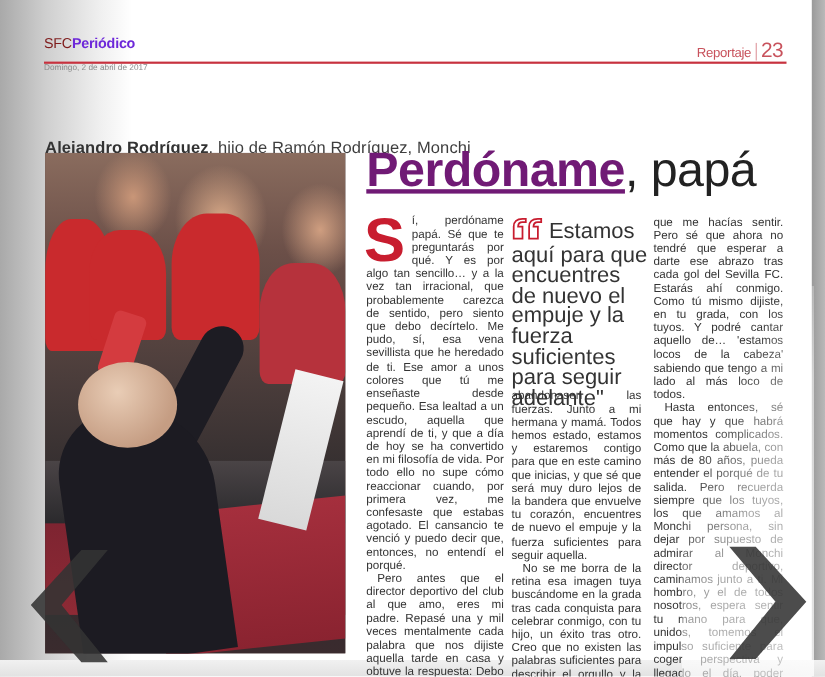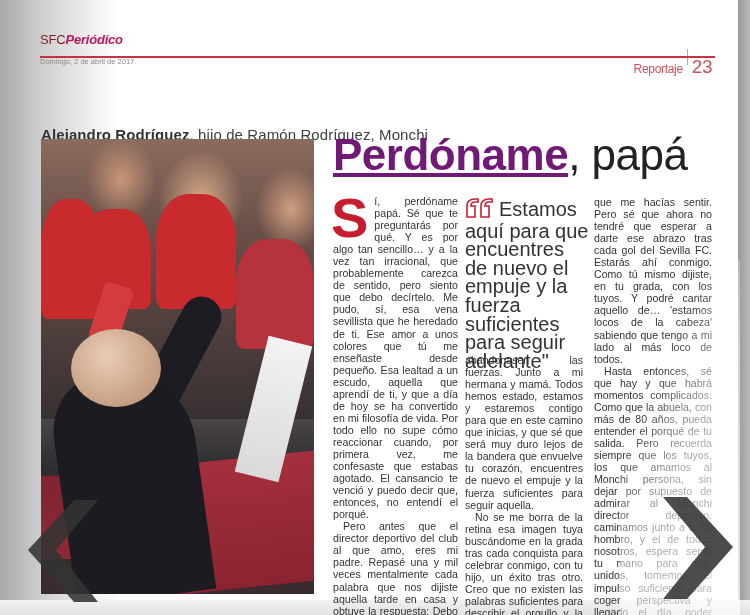--- a/index.html
+++ b/index.html
@@ -19,30 +19,30 @@
   }
   .bottom-band {
     position: absolute; left: 0; top: 600px; width: 750px; height: 15px;
     background: linear-gradient(to bottom, #f1f1f1, #e2e2e2);
   }
 
   
   .masthead { position: absolute; left: 40px; top: 33px; }
   .brand { font-size: 13px; line-height: 14px; letter-spacing: -0.2px; }
   .brand .sfc { color: #7f1d1d; font-weight: normal; }
-  .brand .per { color: #be185d; font-weight: bold; font-style: italic; }
+  .brand .per { color: #6d28d9; font-weight: bold; }
   .issue-date { font-size: 7.5px; color: #8a8a8a; margin-top: 10px; }
   .header-rule {
     position: absolute; left: 40px; top: 56px; width: 675px; height: 1.5px;
     background: #c7323f;
   }
   .section-tag { position: absolute; right: 38px; top: 36px; display: flex; align-items: baseline; }
   .section-name { font-size: 12px; color: #c8525c; font-family: "Liberation Sans Narrow", "Liberation Sans", sans-serif; letter-spacing: -0.3px; }
   .section-sep { width: 1px; height: 16px; background: #c8525c; margin: 0 4px; align-self: center; opacity: 0.6;}
-  .page-number { font-size: 19px; color: #c8525c; letter-spacing: -0.5px; margin-top: 20px; }
+  .page-number { font-size: 19px; color: #c8525c; letter-spacing: -0.5px; }
 
   
   .byline { position: absolute; left: 41px; top: 92px; font-size: 15px; color: #3e3e3e; letter-spacing: 0.1px; margin-top: 34px; }
   .byline .name { font-weight: bold; color: #333; }
 
   
   .photo {
     position: absolute; left: 41px; top: 139px; width: 273px; height: 455px;
     overflow: hidden; background: #5a4a48;
   }

